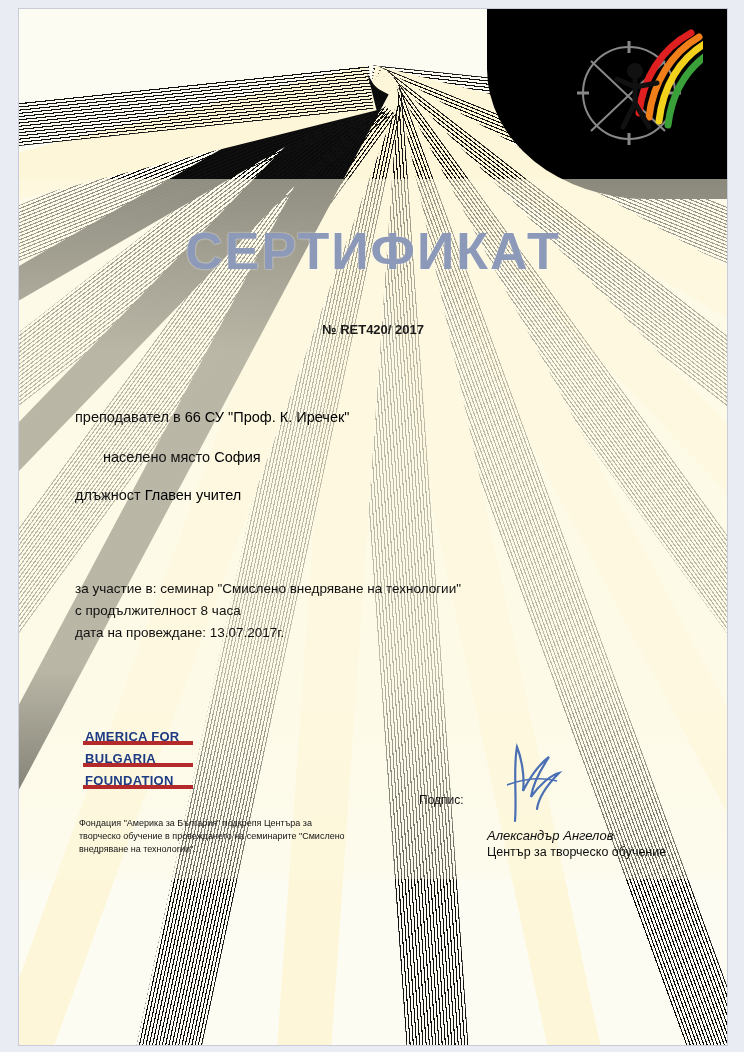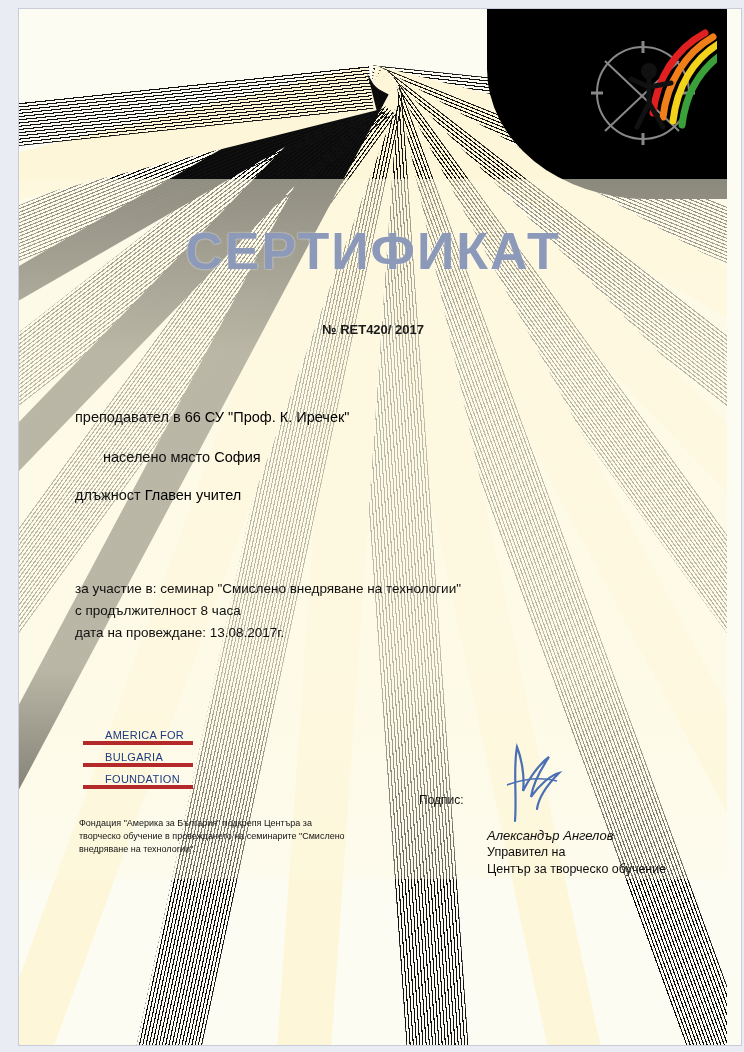--- a/index.html
+++ b/index.html
@@ -20,21 +20,20 @@
   
   .sheet {
     position: absolute;
     left: 18px;
     top: 8px;
     width: 708px;
     height: 1036px;
     background: #fdfcf2;
     border: 1px solid #c8ccd8;
     overflow: hidden;
-    padding-left: 14px;
   }
   
   .rays {
     position: absolute;
     left: 0; top: 0;
     width: 708px; height: 1036px;
     overflow: hidden;
   }
   .ray {
     position: absolute;
@@ -142,23 +141,23 @@
   }
   .abf .l {
     position: absolute;
     left: 0;
     width: 110px;
     height: 4px;
     background: #b42a2a;
   }
   .abf .t {
     position: absolute;
-    left: 22px;
-    font-size: 11px;
-    font-weight: normal;
+    left: 2px;
+    font-size: 13px;
+    font-weight: bold;
     color: #1d3a82;
     letter-spacing: 0.3px;
   }
   .footnote {
     position: absolute;
     left: 60px;
     top: 808px;
     width: 270px;
     font-size: 9px;
     line-height: 13px;
@@ -256,21 +255,21 @@
         <span class="val">София</span>
       </div>
 
       <div class="field" id="f-position">
         <span class="lbl">длъжност</span>
         <span class="val">Главен учител</span>
       </div>
 
       <div class="body-line" id="b1">за участие в: семинар "Смислено внедряване на технологии"</div>
       <div class="body-line" id="b2">с продължителност 8 часа</div>
-      <div class="body-line" id="b3">дата на провеждане: 13.08.2017г.</div>
+      <div class="body-line" id="b3">дата на провеждане: 13.07.2017г.</div>
 
       <div class="abf">
         <div class="t" style="top:2px;">AMERICA FOR</div>
         <div class="l" style="top:14px;"></div>
         <div class="t" style="top:24px;">BULGARIA</div>
         <div class="l" style="top:36px;"></div>
         <div class="t" style="top:46px;">FOUNDATION</div>
         <div class="l" style="top:58px;"></div>
       </div>
 
@@ -278,19 +277,18 @@
 
       <div class="sig-label">Подпис:</div>
 
       <svg class="sig-mark" viewBox="0 0 80 90">
         <path d="M18 86 C20 60 16 34 20 12 C24 22 28 40 26 56 C34 40 44 28 52 22 C44 34 36 48 34 62 C42 50 54 40 62 38 C52 48 42 60 40 74" fill="none" stroke="#4a6fb5" stroke-width="2.2" stroke-linecap="round"></path>
         <path d="M10 50 C26 44 44 42 60 46" fill="none" stroke="#4a6fb5" stroke-width="1.6"></path>
       </svg>
 
       <div class="sig-lines">
         <div class="nm">Александър Ангелов</div>
-        <div>Управител на</div>
         <div>Център за творческо обучение</div>
       </div>
 
     </div>
   </div>
 </div>
 
 </body></html>

